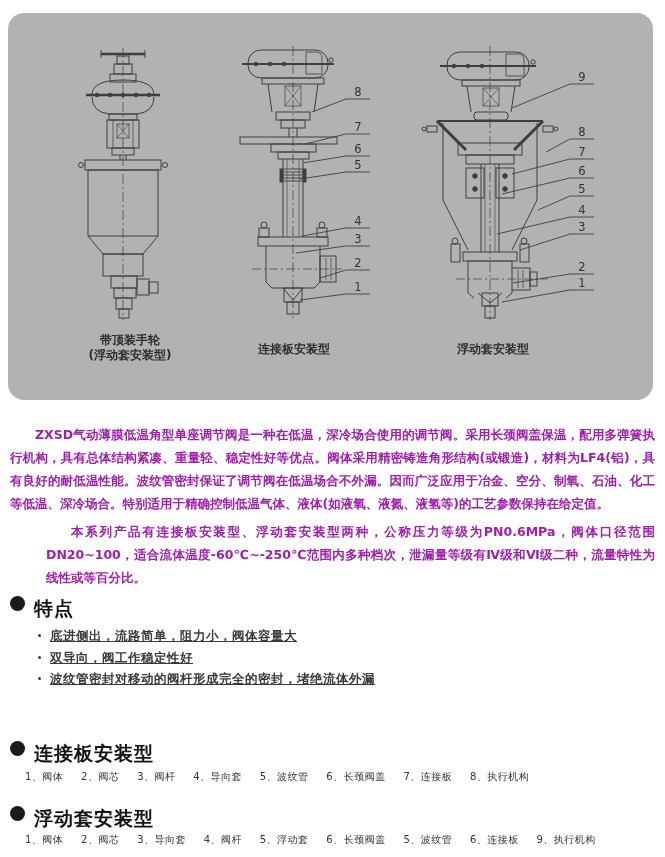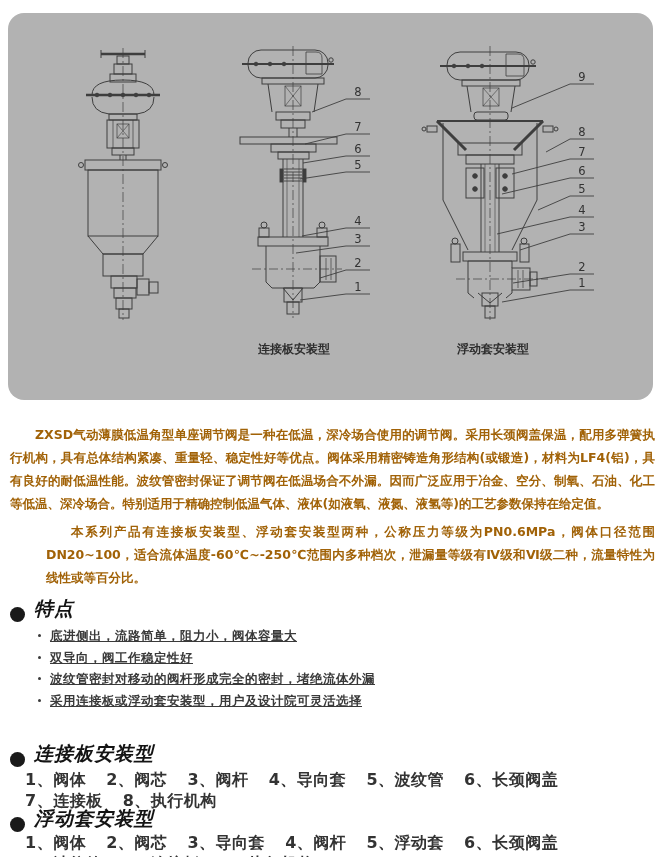--- a/index.html
+++ b/index.html
@@ -8,31 +8,31 @@
         font-family:"DejaVu Sans",sans-serif;color:#3a3a3a;}
   .diagram-panel{position:absolute;left:8px;top:13px;width:645px;height:387px;
         background:#b2b2b2;border-radius:16px;}
   .diagram-svg{position:absolute;left:0;top:0;width:665px;height:400px;}
   .caption{position:absolute;font-size:12px;font-weight:bold;color:#2d2d2d;
         text-align:center;line-height:15px;}
   .caption-left{left:55px;top:333px;width:150px;}
   .caption-mid{left:228px;top:342px;width:132px;}
   .caption-right{left:427px;top:342px;width:132px;}
   .block{position:absolute;left:10px;right:10px;}
-  .para{margin:0;font-size:12.5px;line-height:23px;font-weight:600;color:#a16207;
+  .para{margin:0;font-size:12.5px;line-height:23px;font-weight:600;color:#a21caf;
         text-align:justify;text-indent:2em;}
-  .sec-head{display:flex;align-items:flex-end;gap:9px;margin:0;
-        font-size:19px;font-weight:bold;color:#141414;letter-spacing:1px;font-style:italic;}
+  .sec-head{display:flex;align-items:flex-start;gap:9px;margin:0;
+        font-size:19px;font-weight:bold;color:#141414;letter-spacing:1px;}
   .sec-bullet{width:15px;height:15px;border-radius:50%;background:#1a1a1a;flex:0 0 auto;}
   .feature-list{margin:0;padding:0 0 0 28px;list-style:none;}
   .feature-list li{position:relative;padding-left:12px;font-size:12.5px;font-weight:600;
         line-height:21.5px;color:#3a3a3a;letter-spacing:0.5px;}
   .feature-list li::before{content:"";position:absolute;left:0;top:9px;width:3px;height:3px;
         border-radius:50%;background:#3a3a3a;}
-  .parts-line{position:absolute;left:25px;right:10px;font-size:16px;font-weight:700;
+  .parts-line{position:absolute;left:25px;right:10px;font-size:10px;font-weight:400;
         color:#333;letter-spacing:0.5px;}
   .parts-line .part-item{display:inline-block;margin-right:14px;white-space:nowrap;}
   .co{font-size:11.5px;fill:#333;font-family:"DejaVu Sans",sans-serif;}
 </style>
 </head>
 <body>
 
 <div class="page">
 
   <div class="diagram-panel"></div>
@@ -221,35 +221,38 @@
         <text class="co" x="582" y="175" text-anchor="middle">6</text>
         <text class="co" x="582" y="193" text-anchor="middle">5</text>
         <text class="co" x="582" y="214" text-anchor="middle">4</text>
         <text class="co" x="582" y="231" text-anchor="middle">3</text>
         <text class="co" x="582" y="271" text-anchor="middle">2</text>
         <text class="co" x="582" y="287" text-anchor="middle">1</text>
       </g>
     </g>
   </svg>
 
+  <div class="caption caption-left">
+    <div>带顶装手轮</div>
+    <div>(浮动套安装型)</div>
+  </div>
   <div class="caption caption-mid">连接板安装型</div>
   <div class="caption caption-right">浮动套安装型</div>
 
   <p class="para block" style="top:423px;">ZXSD气动薄膜低温角型单座调节阀是一种在低温，深冷场合使用的调节阀。采用长颈阀盖保温，配用多弹簧执行机构，具有总体结构紧凑、重量轻、稳定性好等优点。阀体采用精密铸造角形结构(或锻造)，材料为LF4(铝)，具有良好的耐低温性能。波纹管密封保证了调节阀在低温场合不外漏。因而广泛应用于冶金、空分、制氧、石油、化工等低温、深冷场合。特别适用于精确控制低温气体、液体(如液氧、液氮、液氢等)的工艺参数保持在给定值。</p>
   <p class="para block" style="top:520px;margin-left:36px;">本系列产品有连接板安装型、浮动套安装型两种，公称压力等级为PN0.6MPa，阀体口径范围DN20~100，适合流体温度-60℃~-250℃范围内多种档次，泄漏量等级有Ⅳ级和Ⅵ级二种，流量特性为线性或等百分比。</p>
 
   <h2 class="sec-head block" style="top:596px;">
     <span class="sec-bullet"></span>
     <span>特点</span>
   </h2>
   <ul class="feature-list block" style="top:625px;text-decoration:underline;">
     <li>底进侧出，流路简单，阻力小，阀体容量大</li>
     <li>双导向，阀工作稳定性好</li>
     <li>波纹管密封对移动的阀杆形成完全的密封，堵绝流体外漏</li>
-    <li>采用连接板或浮动套安装型，用户及设计院可灵活选择</li>
   </ul>
 
   <h2 class="sec-head block" style="top:741px;">
     <span class="sec-bullet"></span>
     <span>连接板安装型</span>
   </h2>
   <div class="parts-line" style="top:770px;">
     <span class="part-item">1、阀体</span>
     <span class="part-item">2、阀芯</span>
     <span class="part-item">3、阀杆</span>

